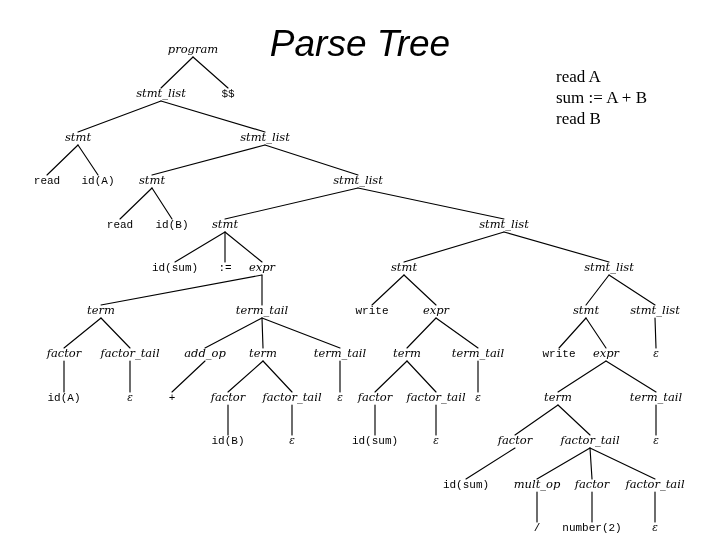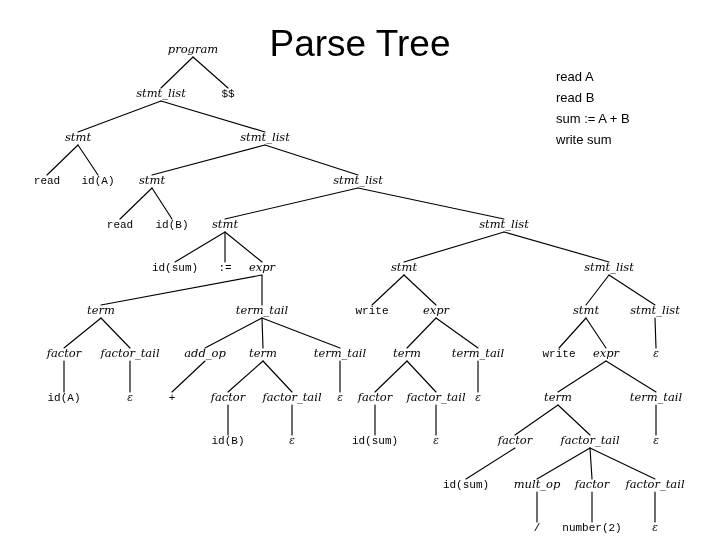--- a/index.html
+++ b/index.html
@@ -21,27 +21,28 @@
     top: 22px;
     width: 720px;
     text-align: center;
     font-family: "Liberation Sans", sans-serif;
     font-size: 37px;
     font-weight: 400;
     color: #000000;
     letter-spacing: 0px;
     line-height: 44px;
     white-space: pre;
+    font-style: italic;
   }
   #code-listing {
     position: absolute;
     left: 556px;
     top: 66px;
-    font-family: Liberation Sans, sans-serif;
-    font-size: 13px;
+    font-family: Liberation Serif, serif;
+    font-size: 17px;
     line-height: 21px;
     color: #000000;
     white-space: pre;
   }
   #code-listing .code-line {
     white-space: pre;
     display: block;
   }
   #tree-svg {
     position: absolute;
@@ -75,21 +76,21 @@
     font-size: 10.5px;
   }
 </style>
 </head>
 <body>
 
 <div id="page">
 
   <div id="slide-title">Parse Tree</div>
 
-  <div id="code-listing"><span class="code-line">read A</span><span class="code-line">read B</span><span class="code-line">sum := A + B</span><span class="code-line">write sum</span></div>
+  <div id="code-listing"><span class="code-line">read A</span><span class="code-line">sum := A + B</span><span class="code-line">read B</span></div>
 
   <svg id="tree-svg" viewBox="0 0 720 540" xmlns="http://www.w3.org/2000/svg">
     <g id="tree-edges">
         <line class="edge" x1="193" y1="57" x2="161" y2="88"></line>
         <line class="edge" x1="193" y1="57" x2="228" y2="88"></line>
         <line class="edge" x1="161" y1="101" x2="78" y2="132"></line>
         <line class="edge" x1="161" y1="101" x2="265" y2="132"></line>
         <line class="edge" x1="78" y1="145" x2="47" y2="175"></line>
         <line class="edge" x1="78" y1="145" x2="98" y2="175"></line>
         <line class="edge" x1="265" y1="145" x2="152" y2="175"></line>

